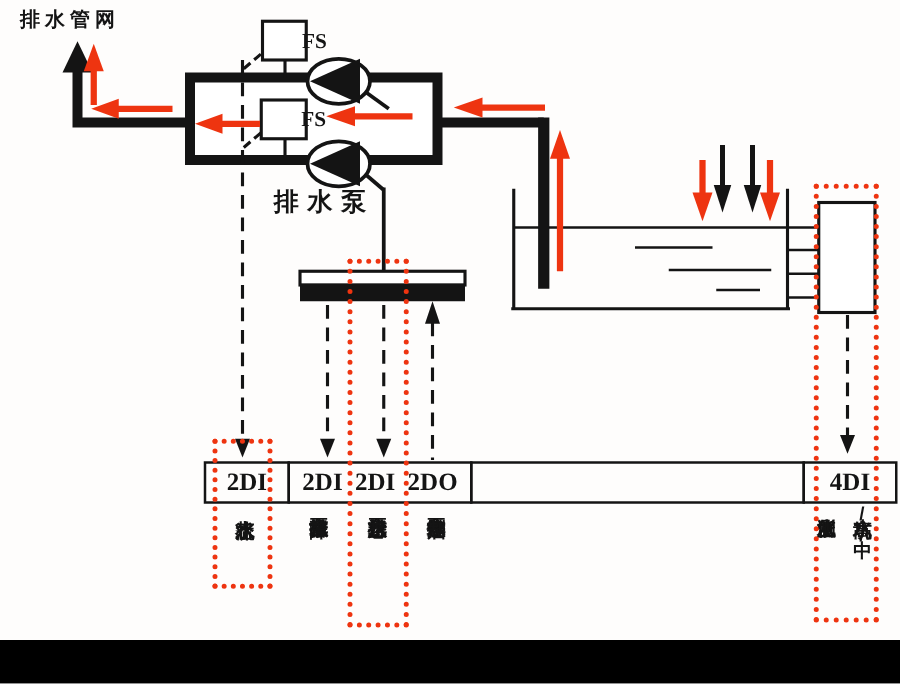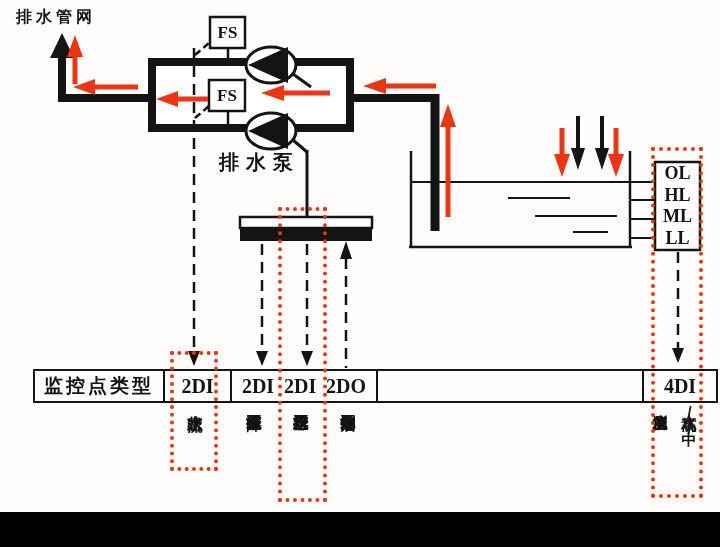--- a/index.html
+++ b/index.html
@@ -15,21 +15,21 @@
   .fillred { fill:var(--red); stroke:none; }
   .whitebox{ fill:#ffffff; stroke:var(--ink); }
   .dash    { stroke-dasharray:11,7; }
   .dash2   { stroke-dasharray:7,4; }
 
   .txt { position:absolute; z-index:3; color:var(--ink); line-height:1.1; white-space:nowrap; }
   .cn  { font-weight:bold; }
   .serif { font-family:"Liberation Serif", serif; font-weight:bold; }
 
   .fsbox { position:absolute; z-index:3; display:flex; align-items:center; justify-content:center;
-           font-family:"Liberation Serif", serif; font-weight:bold; font-size:17px; }
+           font-family:"Liberation Serif", serif; font-weight:bold; font-size:17px;padding-left:24px; }
 
   .levelcol { position:absolute; z-index:3; left:655px; top:163px; width:45px; height:86px;
               display:flex; flex-direction:column; justify-content:space-around; align-items:center;
               font-family:"Liberation Serif", serif; font-weight:bold; font-size:18px; }
 
   .cell { position:absolute; z-index:2; box-sizing:border-box; top:369px; height:34px;
           border:2px solid var(--ink); display:flex; align-items:center; justify-content:center; }
   .cell .serif { font-size:20px; }
   .cell3 { justify-content:space-evenly; }
 
@@ -157,30 +157,21 @@
   </svg>
 
   <div class="txt cn" style="left:16px; top:8px; font-size:16px; letter-spacing:4px;">排水管网</div>
 
   <div class="fsbox" style="left:210px; top:17px; width:35px; height:31px;">FS</div>
   <div class="fsbox" style="left:209px; top:80px; width:36px; height:31px;">FS</div>
 
   <div class="txt cn" style="left:219px; top:151px; font-size:20px; letter-spacing:7px;">排水泵</div>
 
 
-  <div class="levelcol">
-    <span>OL</span>
-    <span>HL</span>
-    <span>ML</span>
-    <span>LL</span>
-  </div>
 
-  <div class="cell" style="left:33px;  width:132px;">
-    <span class="cn" style="font-size:19px; letter-spacing:3px;">监控点类型</span>
-  </div>
   <div class="cell" style="left:163px; width:69px;">
     <span class="serif">2DI</span>
   </div>
   <div class="cell cell3" style="left:230px; width:148px;">
     <span class="serif">2DI</span>
     <span class="serif">2DI</span>
     <span class="serif">2DO</span>
   </div>
   <div class="cell" style="left:376px; width:268px;"></div>
   <div class="cell" style="left:642px; width:76px;">

